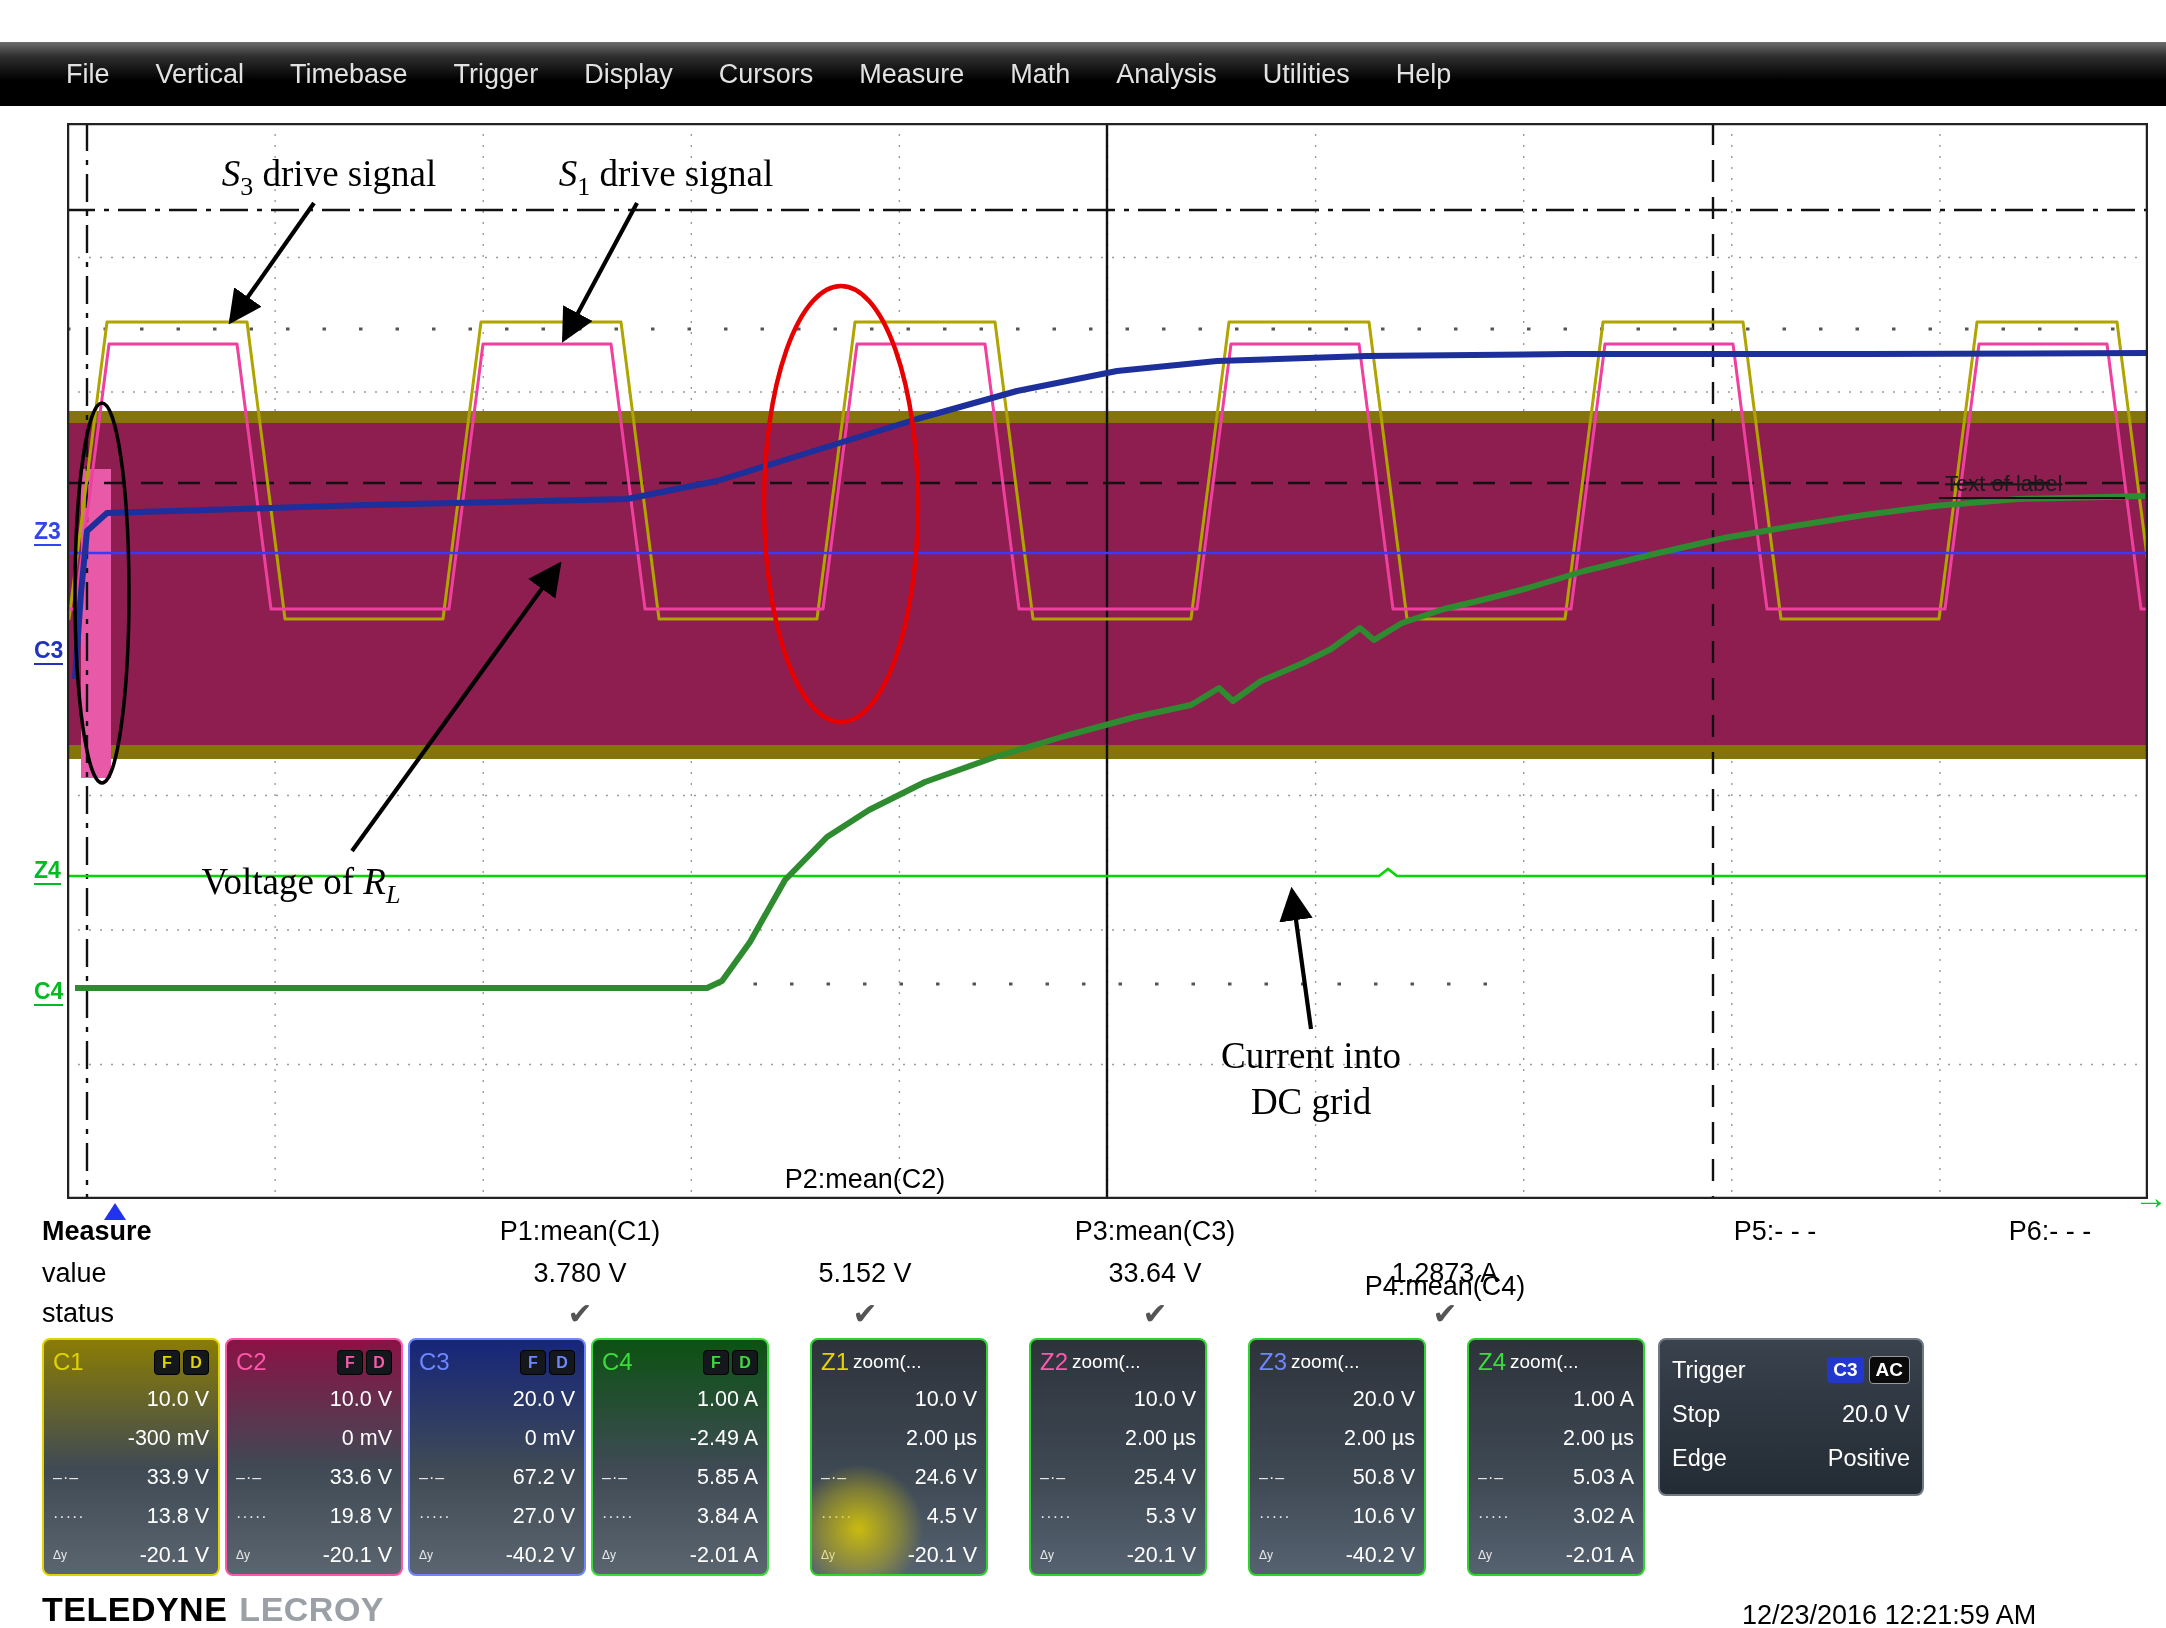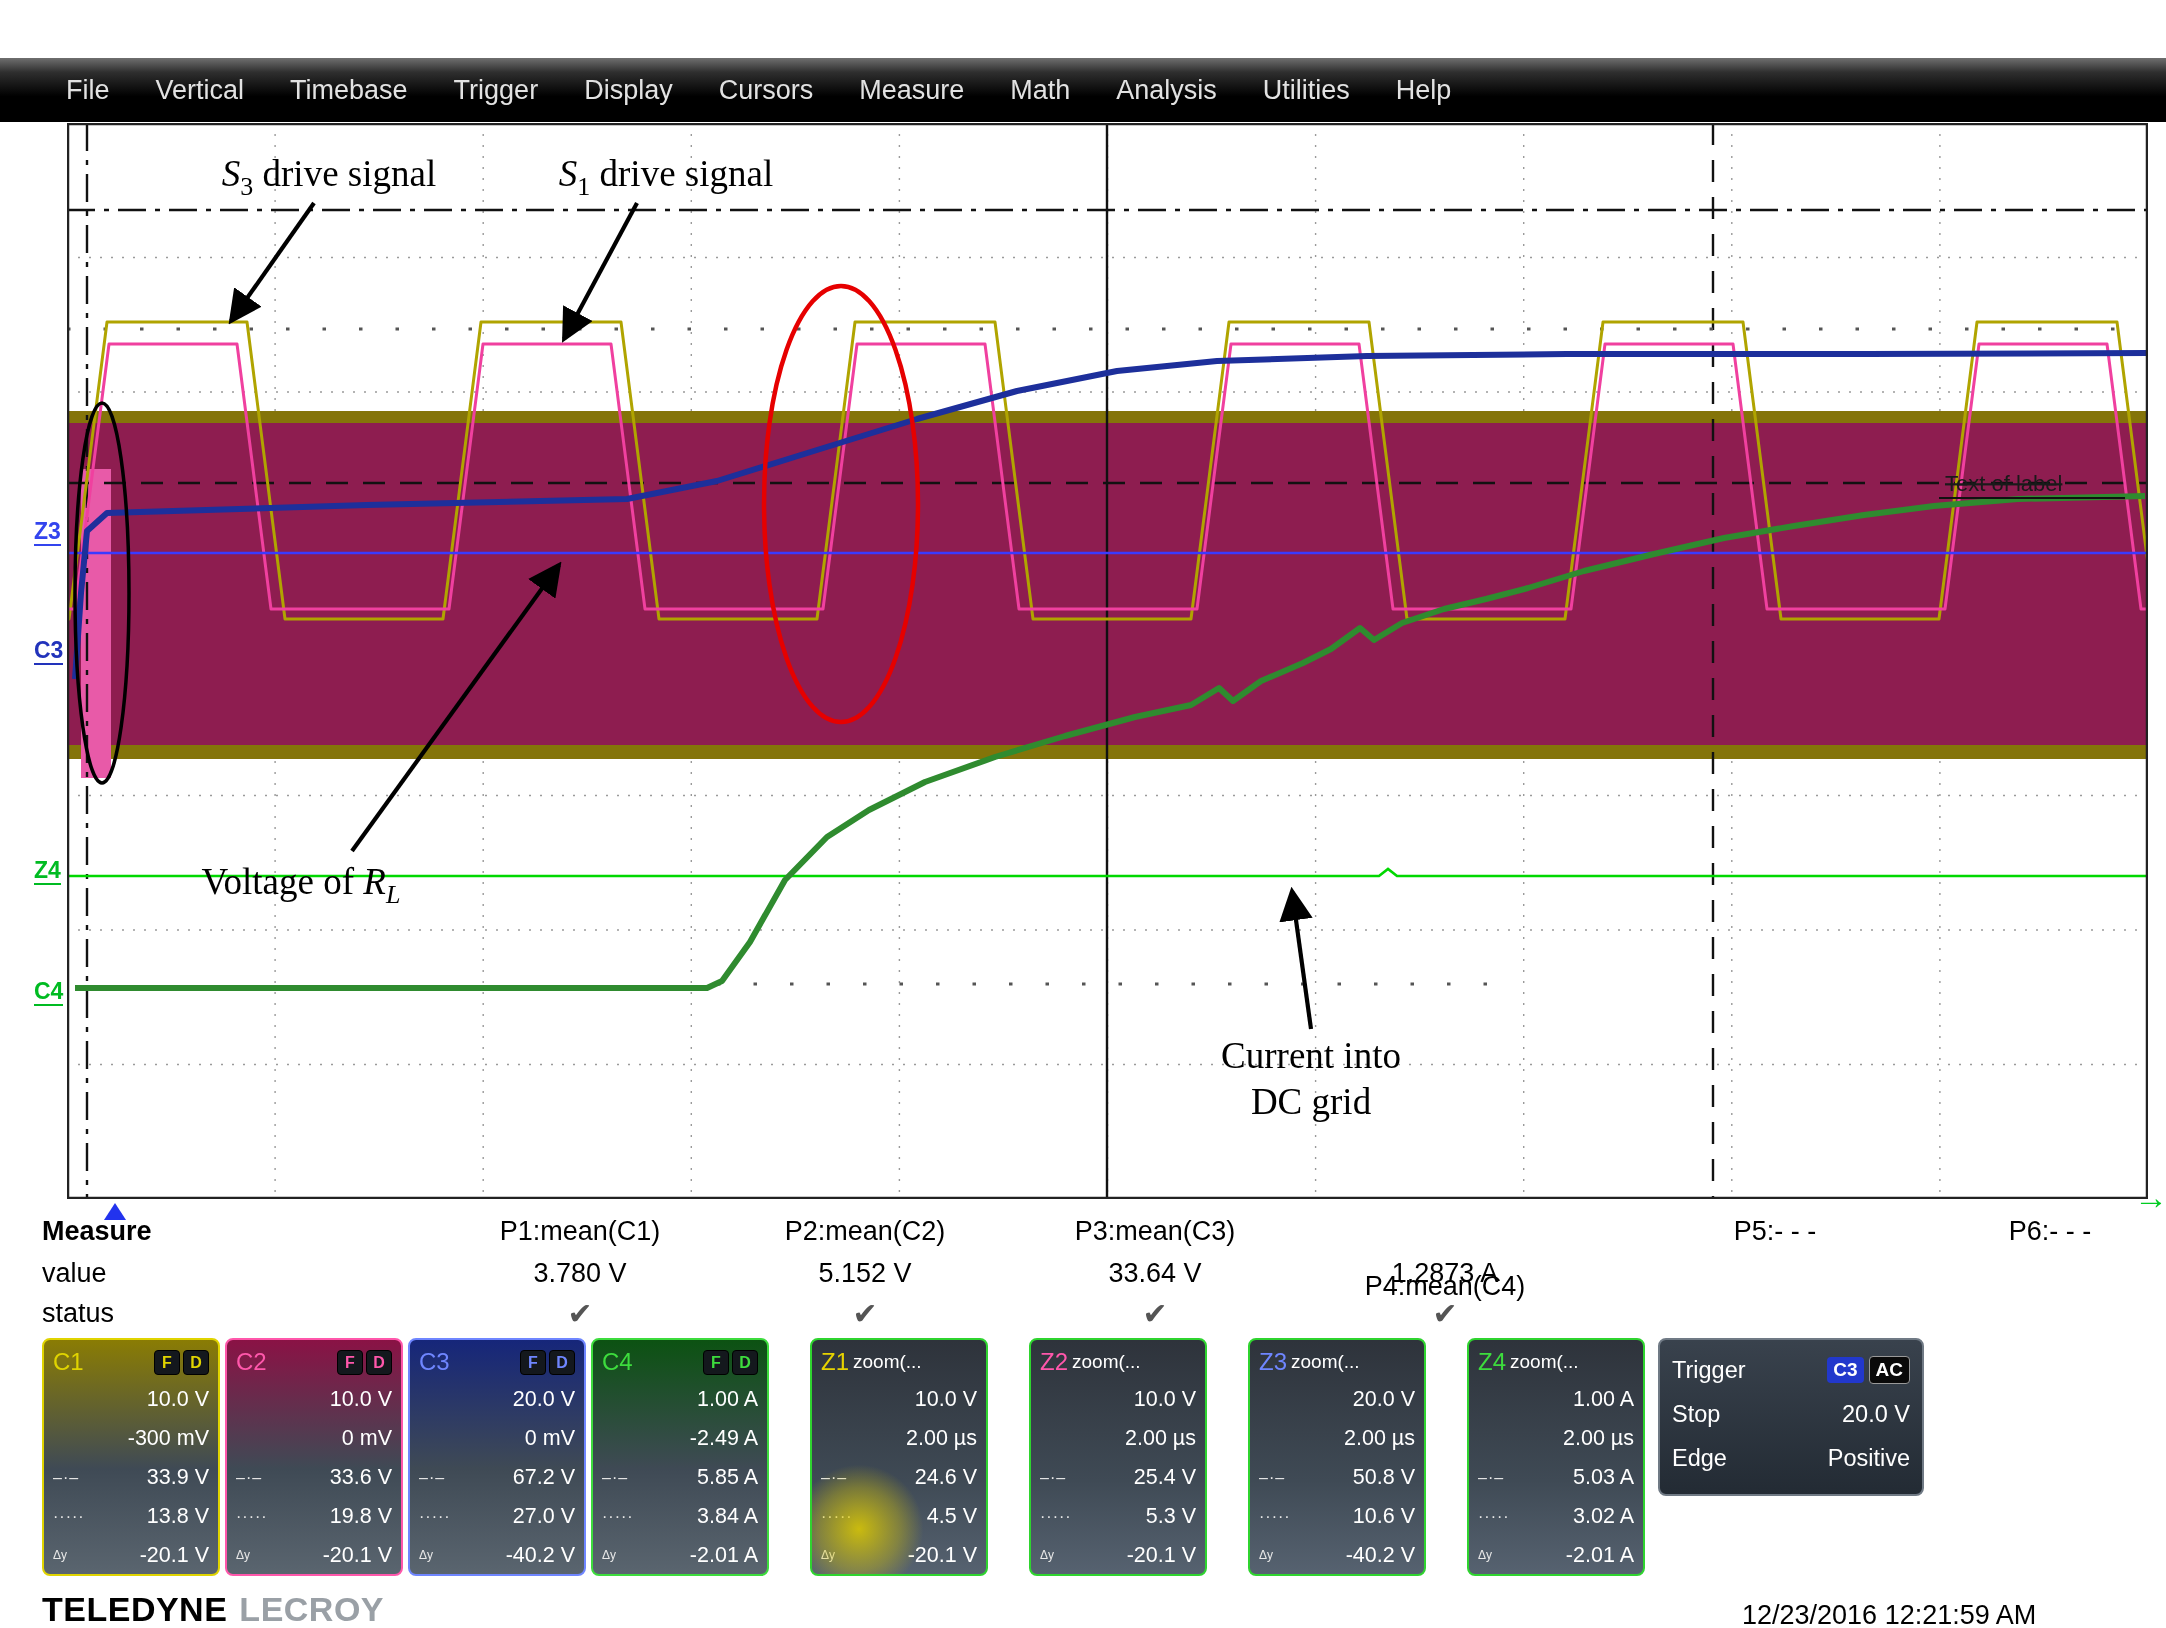--- a/index.html
+++ b/index.html
@@ -2,21 +2,21 @@
 <html><head>
 <meta charset="utf-8">
 <style>
   html,body{margin:0;padding:0;background:#fff;}
   .page{position:relative;width:2166px;height:1628px;background:#fff;overflow:hidden;
         font-family:"Liberation Sans",sans-serif;color:#000;}
 
   
   .menubar{position:absolute;left:0;top:42px;width:2166px;height:64px;
            background:linear-gradient(180deg,#6f6f6f 0%,#2f2f2f 22%,#000 60%,#000 100%);
-           display:flex;align-items:center;gap:46px;padding-left:66px;box-sizing:border-box;margin-top:16px;}
+           display:flex;align-items:center;gap:46px;padding-left:66px;box-sizing:border-box;}
   .menubar .mi{color:#e2e2e2;font-size:27px;white-space:nowrap;cursor:default;}
 
   
   .plot{position:absolute;left:67px;top:123px;width:2081px;height:1076px;background:#fff;}
   .plot svg{width:100%;height:100%;display:block;}
   .dashdot{stroke:#111;stroke-width:2.4;stroke-dasharray:28 9 5 9;}
   .dashed{stroke:#111;stroke-width:2.4;stroke-dasharray:22 15;}
   .solidln{stroke:#111;stroke-width:2.4;}
   .sparse{stroke:#555;stroke-width:3;stroke-dasharray:3.5 33;}
   .arrow{stroke:#000;stroke-width:4.2;marker-end:url(#arrowhead);}
@@ -184,21 +184,21 @@
 
   <div class="trig-marker"></div>
   <div class="right-arrow">→</div>
 
   <div>
     <div class="mside mhead" style="top:1216px">Measure</div>
     <div class="mside" style="top:1258px">value</div>
     <div class="mside" style="top:1298px">status</div>
 
     <div class="mcol" style="left:470px;top:1216px">P1:mean(C1)</div>
-    <div class="mcol" style="left:755px;top:1216px">P2:mean(C2)</div>
+    <div class="mcol" style="left:755px;top:1164px">P2:mean(C2)</div>
     <div class="mcol" style="left:1045px;top:1216px">P3:mean(C3)</div>
     <div class="mcol" style="left:1335px;top:1271px">P4:mean(C4)</div>
     <div class="mcol" style="left:1665px;top:1216px">P5:- - -</div>
     <div class="mcol" style="left:1940px;top:1216px">P6:- - -</div>
 
     <div class="mcol" style="left:470px;top:1258px">3.780 V</div>
     <div class="mcol" style="left:755px;top:1258px">5.152 V</div>
     <div class="mcol" style="left:1045px;top:1258px">33.64 V</div>
     <div class="mcol" style="left:1335px;top:1258px">1.2873 A</div>
 

